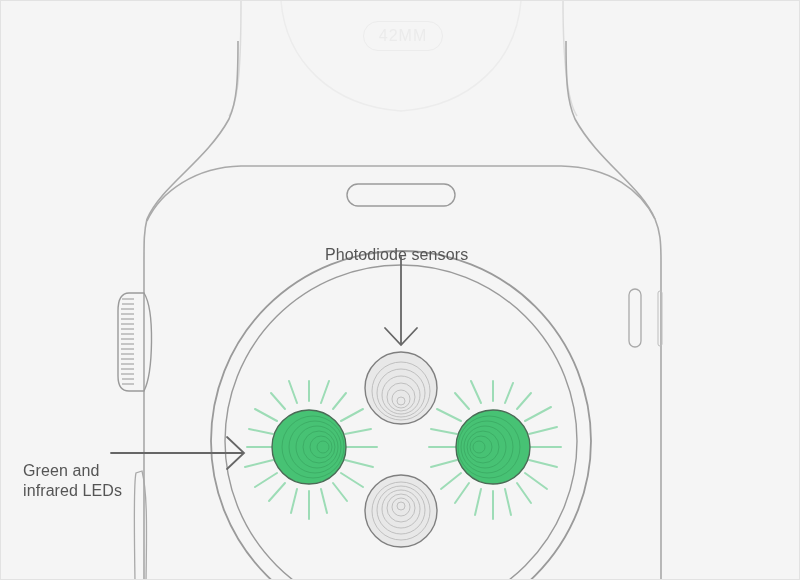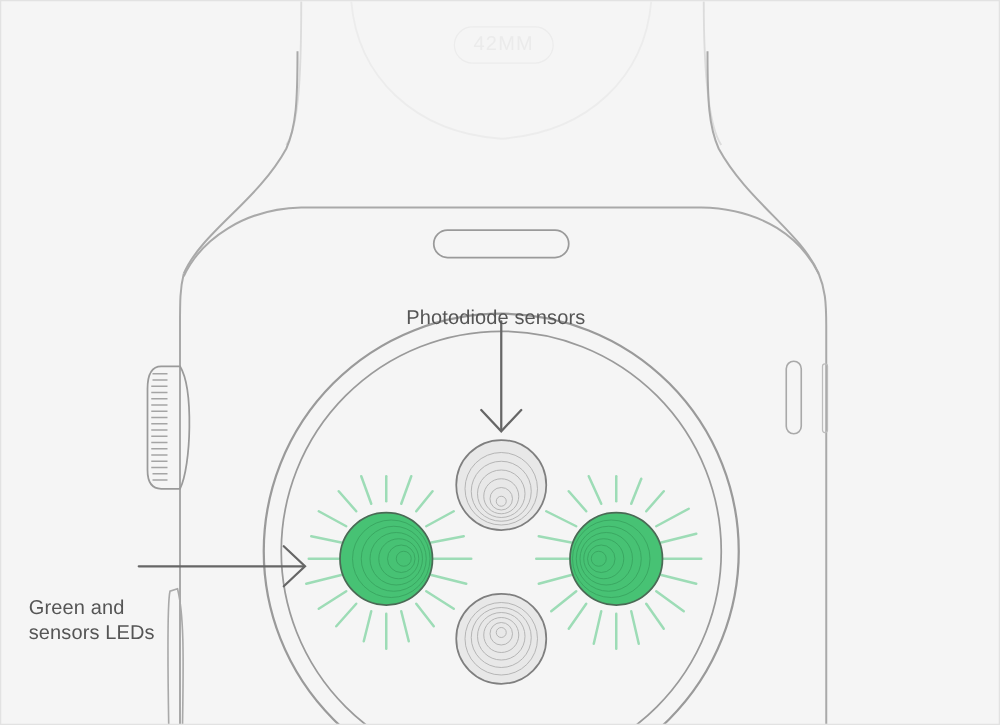--- a/index.html
+++ b/index.html
@@ -12,21 +12,21 @@
     position: relative; width: 798px; height: 578px;
     border: 1px solid #e2e2e2; background: #f5f5f5; overflow: hidden;
   }
   svg.art { position: absolute; left: 0; top: 0; }
   .label {
     position: absolute; color: #555; font-size: 16px; line-height: 20px;
     letter-spacing: 0.1px;
     margin-top: 24px;
   }
   .label-top { left: 324px; top: 220px; }
-  .label-left { left: 22px; top: 452px; }
+  .label-left { left: 22px; top: 436px; }
   .size-badge {
     position: absolute; left: 362px; top: 20px; width: 78px; height: 28px;
     border: 1.5px solid #ececec; border-radius: 15px; color: #ebebeb;
     font-size: 16px; text-align: center; line-height: 28px; letter-spacing: 1px;
   }
 </style>
 </head>
 <body>
 
 <div class="frame">
@@ -192,15 +192,15 @@
       <polyline points="226,436 243,452 226,468"></polyline>
     </g>
   </svg>
 
   <div class="size-badge">42MM</div>
 
   <div class="label label-top">Photodiode sensors</div>
 
   <div class="label label-left">
     <div>Green and</div>
-    <div>sensors LEDs</div>
+    <div>infrared LEDs</div>
   </div>
 </div>
 
 </body></html>

